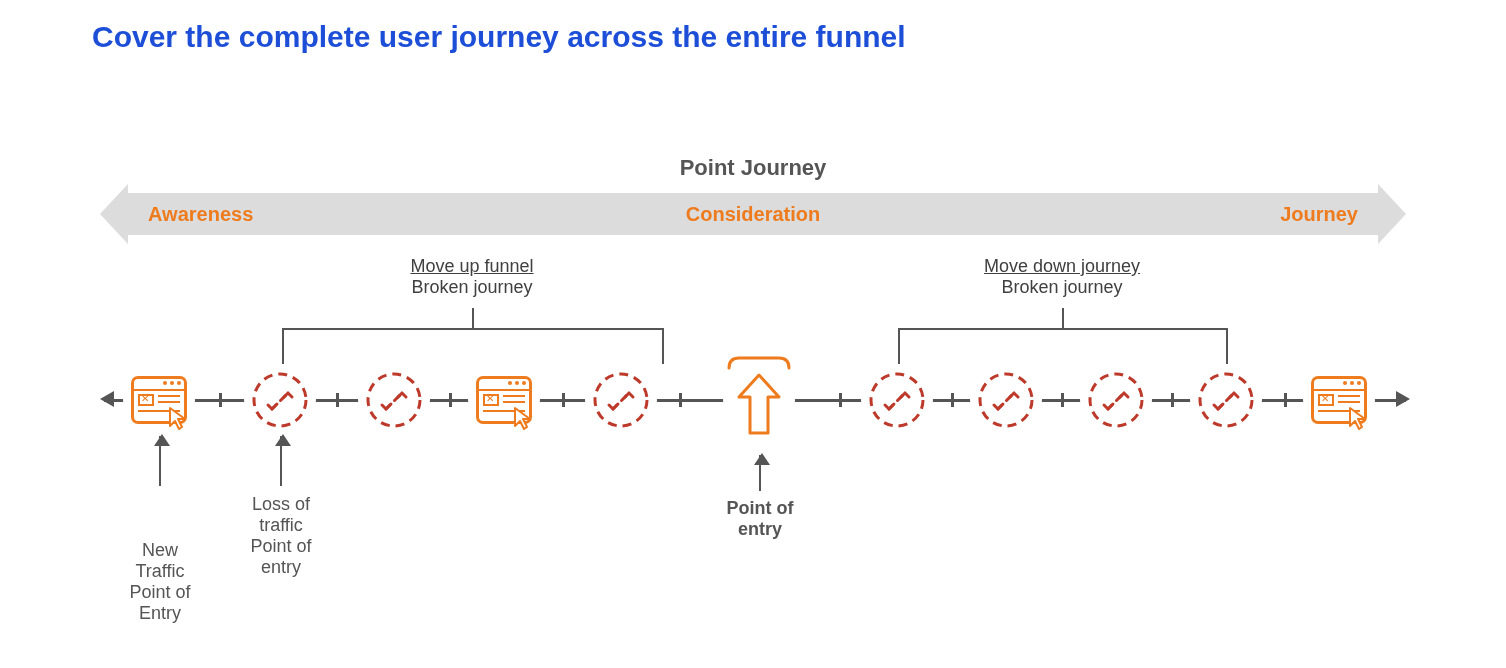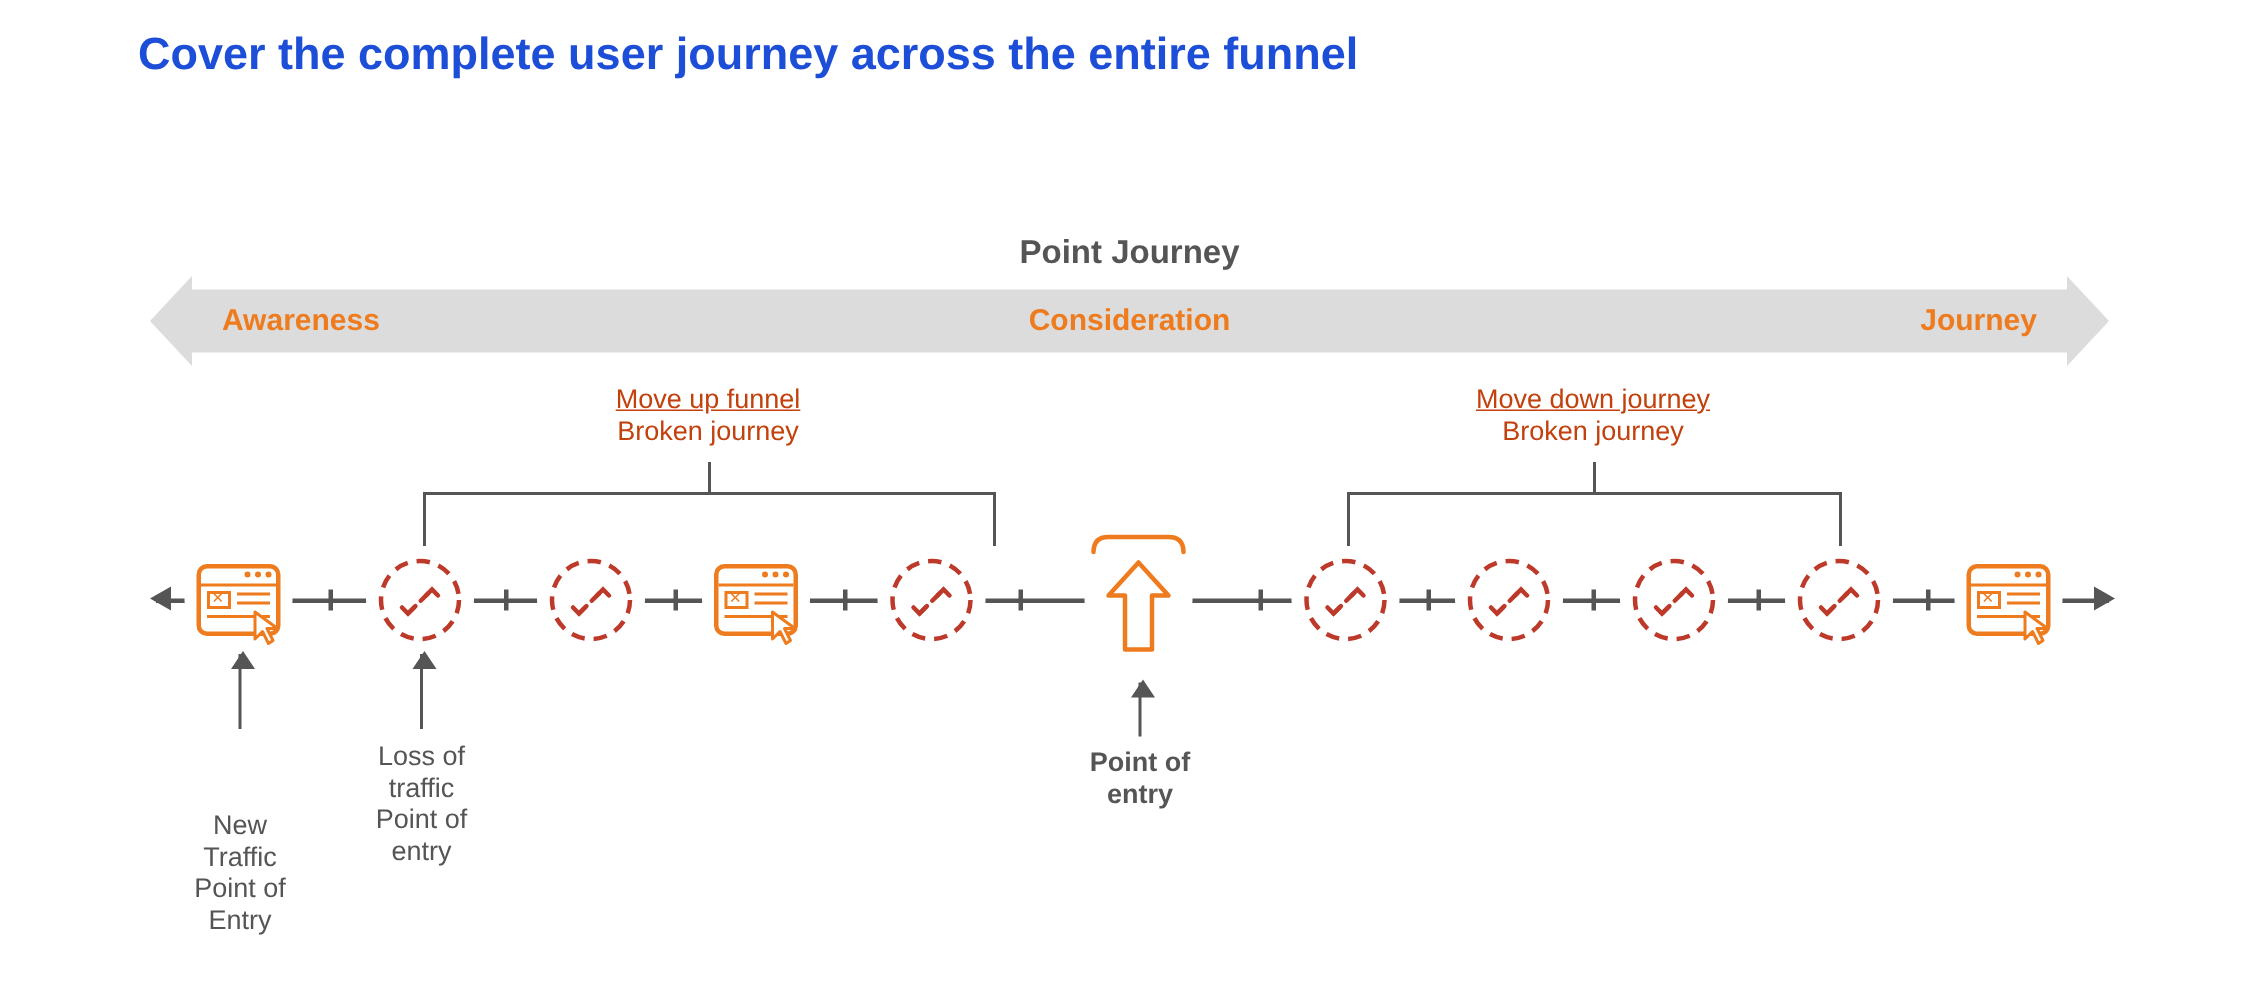--- a/index.html
+++ b/index.html
@@ -41,21 +41,21 @@
   
   .broken{width:58px;height:58px;position:relative;}
   .broken svg{display:block;}
 
   
   .entry{width:76px;height:90px;position:relative;}
 
   
   .bracket{position:absolute;height:34px;border:2px solid #555;border-bottom:none;}
   .bracket .stem{position:absolute;left:50%;top:-22px;transform:translateX(-50%);width:0;height:20px;border-left:2px solid #555;}
-  .bracket-label{position:absolute;width:260px;text-align:center;font-size:18px;color:#c2410c;}
+  .bracket-label{position:absolute;width:260px;text-align:center;font-size:18px;color:#404040;}
   .bracket-label .u{text-decoration:underline;}
 
   
   .ptr{position:absolute;width:0;height:0;border-left:2px solid #555;}
   .ptr::before{content:"";position:absolute;left:-7px;top:-2px;width:0;height:0;border-left:8px solid transparent;border-right:8px solid transparent;border-bottom:12px solid #555;}
   .cap{position:absolute;font-size:18px;text-align:center;color:#555;}
   .cap.bold{font-weight:700;}
 </style>
 </head>
 <body>

